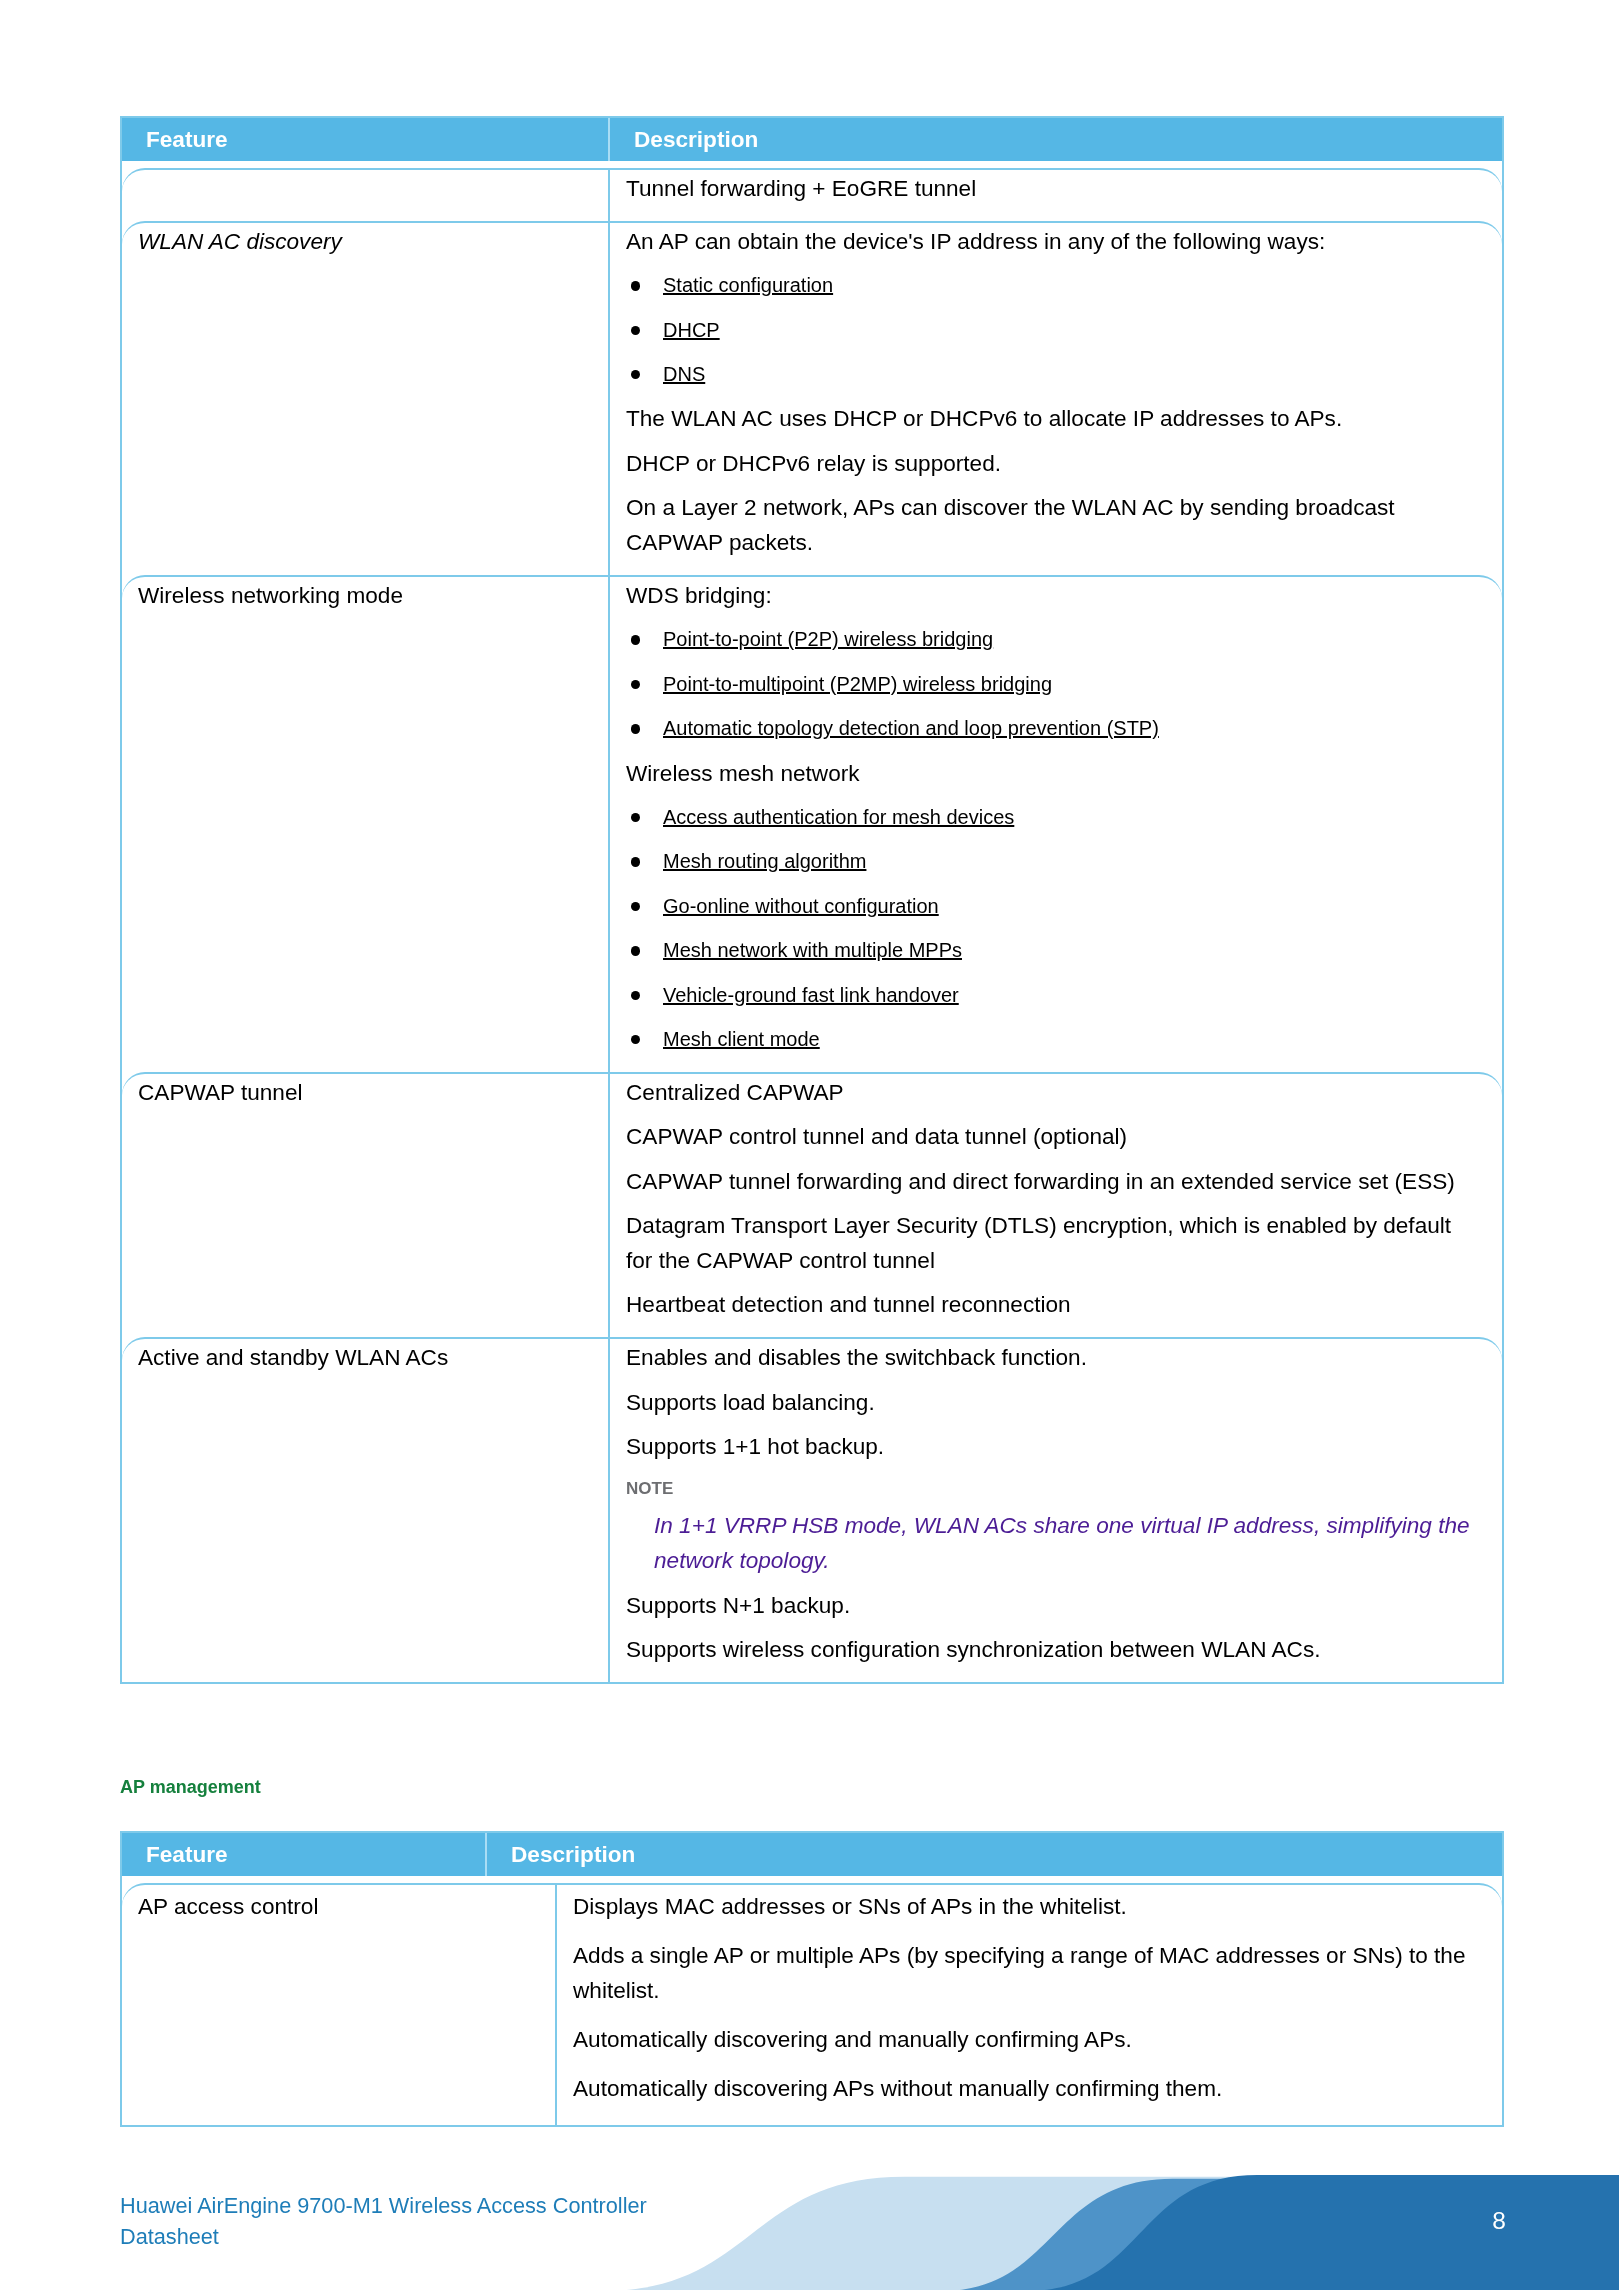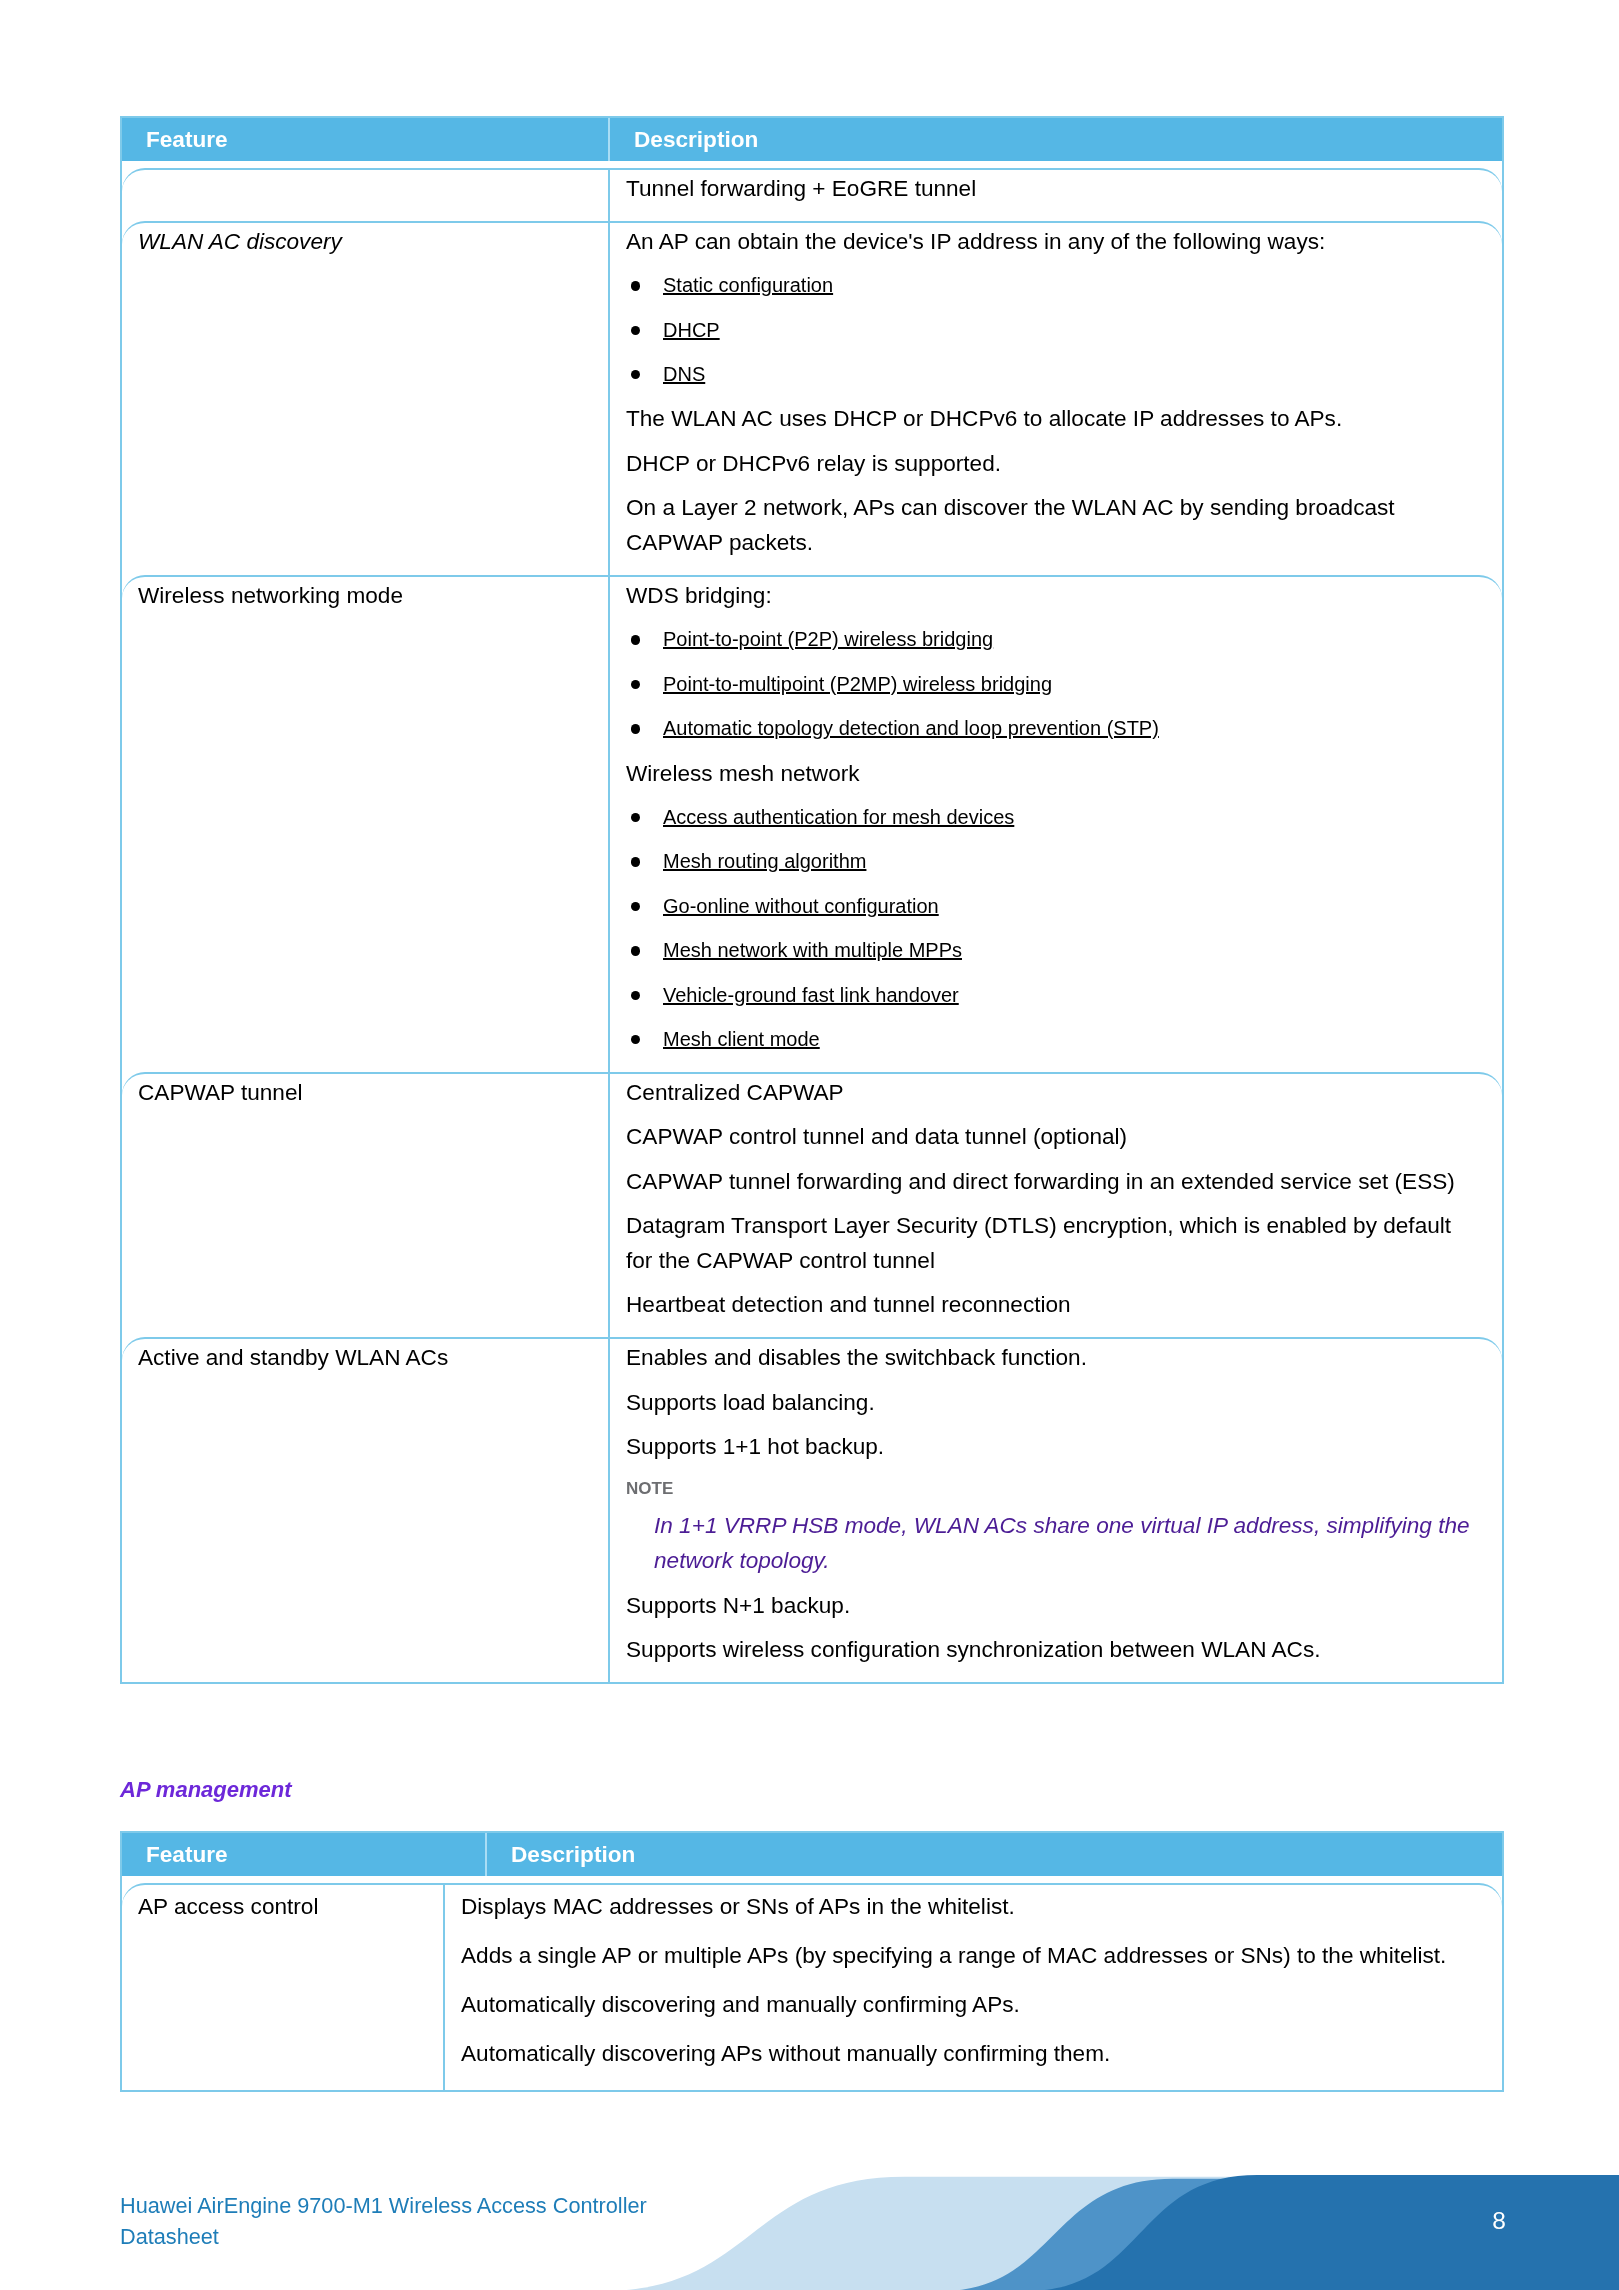--- a/index.html
+++ b/index.html
@@ -97,24 +97,23 @@
     font-size: 22.6px;
     line-height: 35px;
     margin: 0 0 9.4px 28px;
   }
 
   
   .section-heading {
     position: absolute;
     left: 120px;
     top: 1777px;
-    font-size: 22px;
+    font-size: 18px;
     font-weight: bold;
-    font-style: italic;
-    color: #6d28d9;
+    color: #15803d;
   }
 
   
   .footer-wave {
     position: absolute;
     left: 0; top: 2156px;
     width: 1620px; height: 135px;
   }
   .footer-text {
     position: absolute;
@@ -213,21 +212,21 @@
 <div class="section-heading">AP management</div>
 
 <div class="tbl t2" id="table-1" style="top:1831px">
     <div class="thead">
       <div class="th" style="width: 363px;">Feature</div>
       <div class="th-desc">
         <div class="th">Description</div>
       </div>
     </div>
     <div class="trow">
-      <div class="tc-feature" style="width: 321px;">AP access control</div>
+      <div class="tc-feature" style="width: 433px;">AP access control</div>
       <div class="tc-desc">
         <p class="para">Displays MAC addresses or SNs of APs in the whitelist.</p>
         <p class="para">Adds a single AP or multiple APs (by specifying a range of MAC addresses or SNs) to the whitelist.</p>
         <p class="para">Automatically discovering and manually confirming APs.</p>
         <p class="para">Automatically discovering APs without manually confirming them.</p>
       </div>
     </div>
   </div>
 
 <svg class="footer-wave" viewBox="0 0 1720 143" preserveAspectRatio="none">

